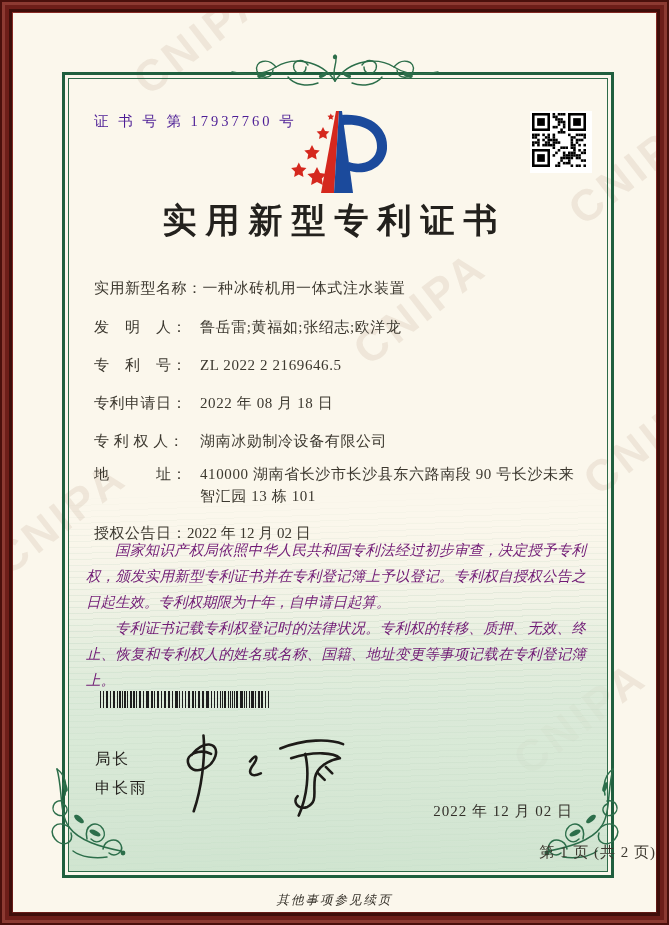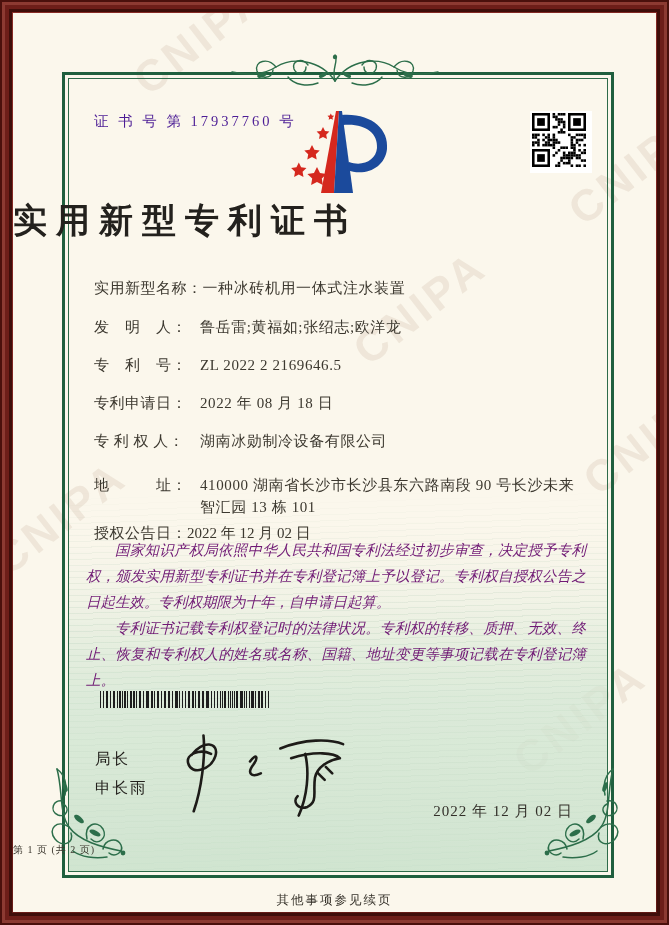--- a/index.html
+++ b/index.html
@@ -24,41 +24,41 @@
     background:
       linear-gradient(to bottom, rgba(219,235,220,0) 55%, rgba(210,230,211,0.75) 78%, rgba(203,226,205,0.9) 100%),
       repeating-linear-gradient(178deg, rgba(58,122,84,0.16) 0 1px, rgba(0,0,0,0) 1px 6px);
     -webkit-mask-image:linear-gradient(to bottom, transparent 52%, #000 72%);
             mask-image:linear-gradient(to bottom, transparent 52%, #000 72%);}
   .orn{position:absolute;pointer-events:none;}
   
   .cert-no{position:absolute;left:81px;top:99px;font-size:14.5px;letter-spacing:3px;color:#4c1d95;}
   .qr{position:absolute;left:517px;top:98px;width:58px;height:58px;background:#fff;padding:2px;}
   .logo{position:absolute;left:266px;top:92px;width:118px;height:92px;}
-  .title{position:absolute;left:0;top:185px;width:100%;text-align:left;
+  .title{position:absolute;left:0;top:185px;width:100%;text-align:center;
     font-size:34px;font-weight:700;letter-spacing:9px;color:#23211d;}
   .fields{position:absolute;left:81px;top:265px;width:484px;font-size:15px;color:#3c382f;}
   .field-row{position:absolute;left:0;display:flex;width:484px;line-height:1.45;}
   .flabel{flex:0 0 106px;white-space:nowrap;letter-spacing:0.5px;}
   .fvalue{flex:1;letter-spacing:0.6px;}
   .grant-pair{display:flex;}
   .body-text{position:absolute;left:73px;top:524px;width:500px;
     font-size:14.5px;line-height:1.8;color:#701a75;font-style:italic;
     text-align:justify;}
   .body-text p{margin:0;text-indent:2em;}
   .barcode{position:absolute;left:87px;top:678px;width:172px;height:17px;}
   .signer{position:absolute;left:82px;top:733px;font-family:Liberation Mono, monospace;
     font-size:15.5px;color:#23211d;line-height:1.85;letter-spacing:2px;}
   .signature{position:absolute;left:140px;top:716px;width:220px;height:92px;}
   .date-line{position:absolute;left:0;top:789px;width:560px;text-align:right;
     font-size:15px;letter-spacing:1px;color:#33302a;}
-  .page-no{position:absolute;left:0;top:830px;width:100%;text-align:left;
-    font-size:10px;color:#3c382f;letter-spacing:1px;}
+  .page-no{position:absolute;left:0;top:830px;width:100%;text-align:right;
+    font-size:15px;color:#3c382f;letter-spacing:1px;}
   .footer-note{position:absolute;left:0;top:879px;width:643px;text-align:center;
-    font-size:12.5px;color:#36322a;letter-spacing:2px;}
+    font-size:12.5px;font-style:italic;color:#36322a;letter-spacing:2px;}
 </style>
 </head>
 <body>
 
 <div id="stage">
   <div id="paper">
 
     <span class="watermark" style="left:110px;top:0px">CNIPA</span>
     <span class="watermark" style="left:545px;top:130px">CNIPA</span>
     <span class="watermark" style="left:560px;top:400px">CNIPA</span>
@@ -292,21 +292,21 @@
         <span class="fvalue">ZL 2022 2 2169646.5</span>
       </div>
       <div class="field-row" style="top:115px">
         <span class="flabel">专利申请日：</span>
         <span class="fvalue">2022 年 08 月 18 日</span>
       </div>
       <div class="field-row" style="top:153px">
         <span class="flabel">专 利 权 人：</span>
         <span class="fvalue">湖南冰勋制冷设备有限公司</span>
       </div>
-      <div class="field-row" style="top:197px">
+      <div class="field-row" style="top:186px">
         <span class="flabel">地　　　址：</span>
         <span class="fvalue">410000 湖南省长沙市长沙县东六路南段 90 号长沙未来智汇园 13 栋 101</span>
       </div>
       <div class="field-row" style="top:245px">
         <span class="grant-pair">
           <span class="flabel" style="flex:none">授权公告日：</span>
           <span>2022 年 12 月 02 日</span>
         </span>
       </div>
     </div>

